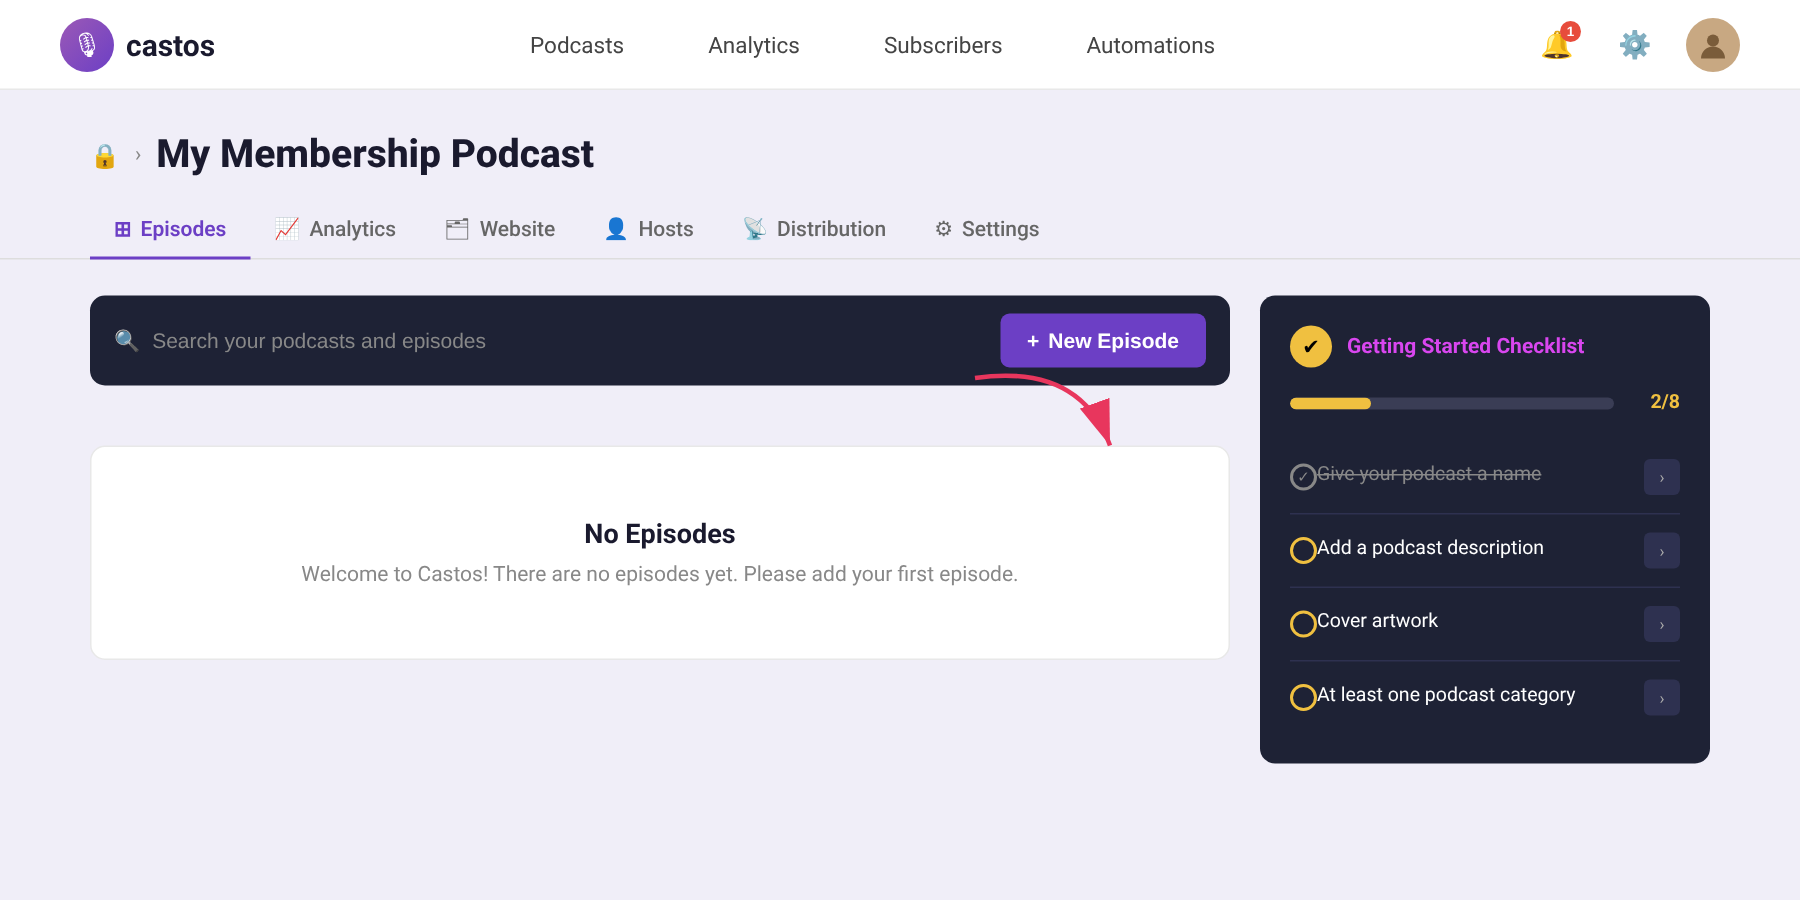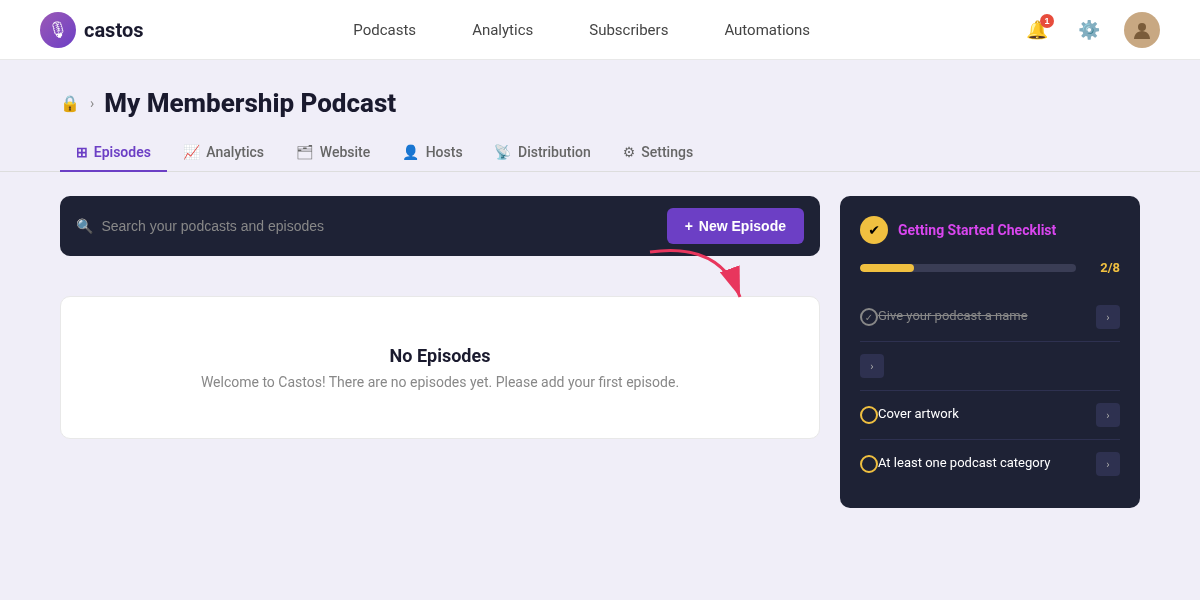--- a/index.html
+++ b/index.html
@@ -260,20 +260,24 @@
 
         <div class="checklist-item">
           <div class="checklist-item-left">
             <div class="item-circle done"></div>
             <span class="item-text strikethrough">Give your podcast a name</span>
           </div>
           <div class="item-arrow">›</div>
         </div>
 
         <div class="checklist-item">
+          <div class="checklist-item-left">
+            <div class="item-circle"></div>
+            <span class="item-text">Add a podcast description</span>
+          </div>
           <div class="item-arrow">›</div>
         </div>
 
         <div class="checklist-item">
           <div class="checklist-item-left">
             <div class="item-circle"></div>
             <span class="item-text">Cover artwork</span>
           </div>
           <div class="item-arrow">›</div>
         </div>

